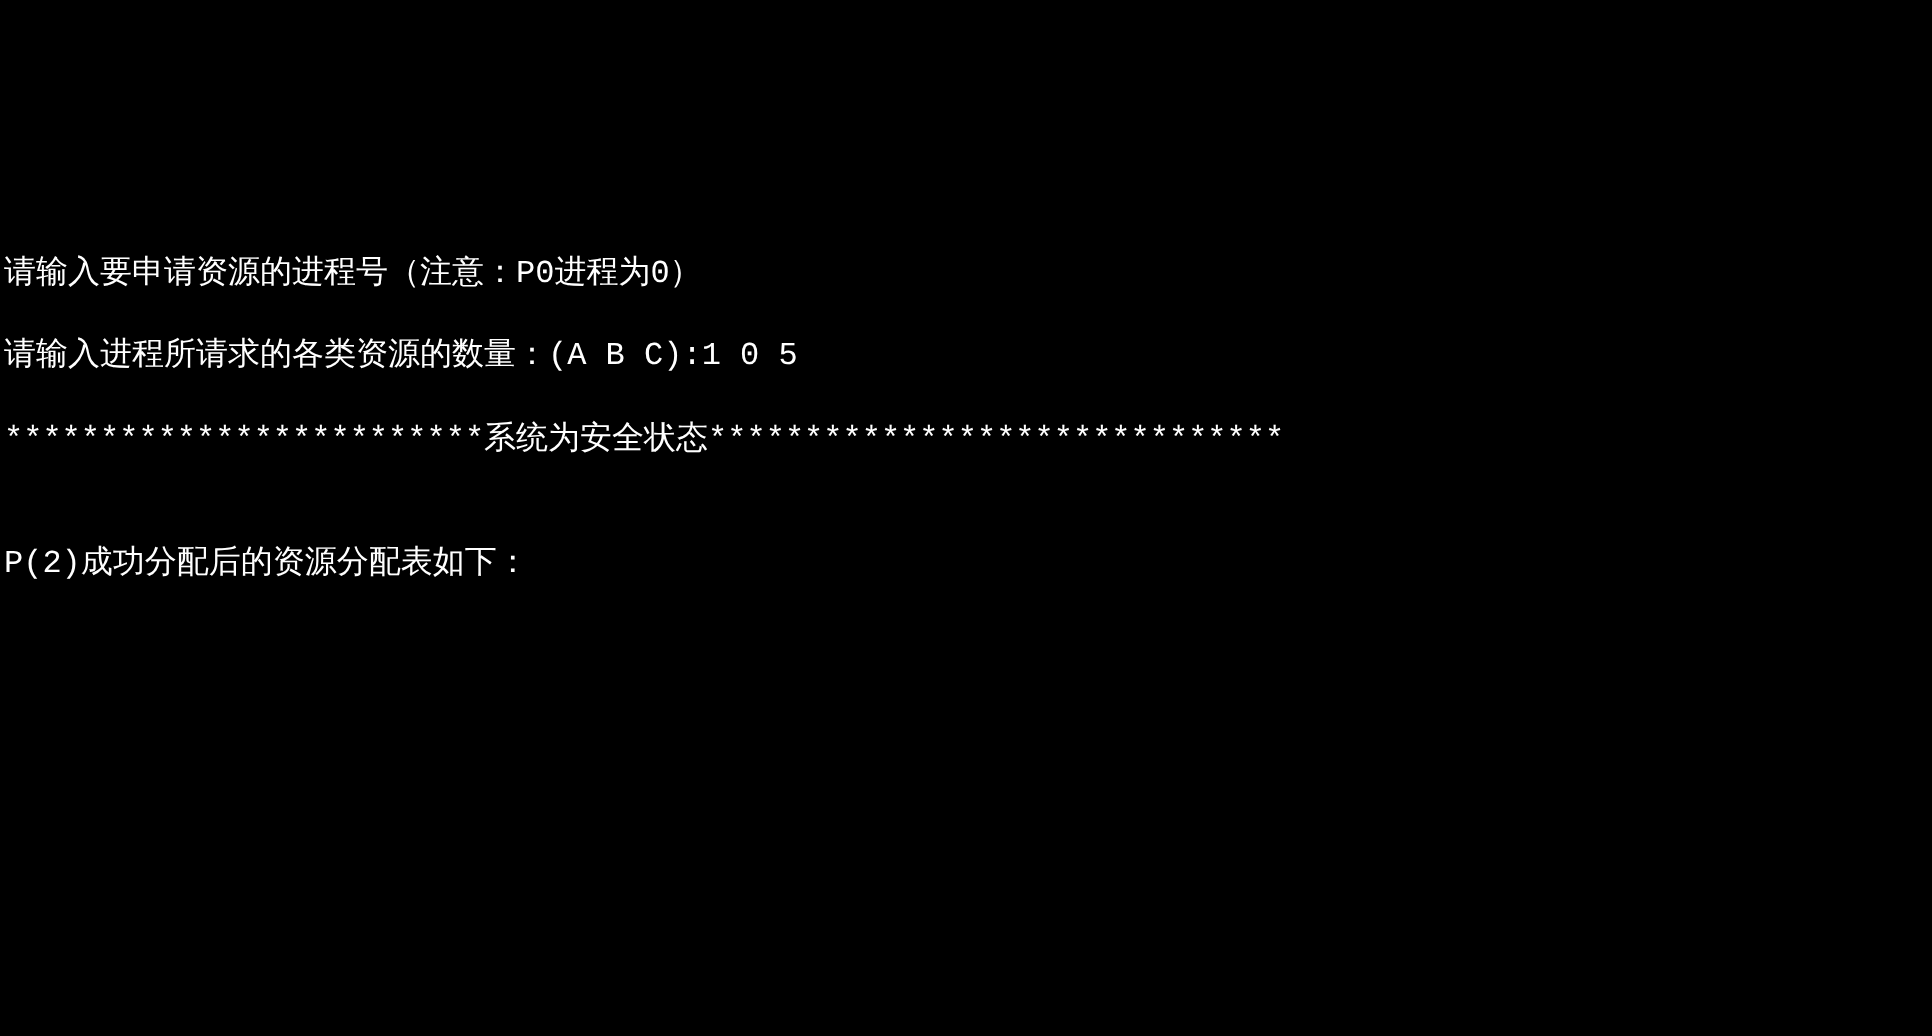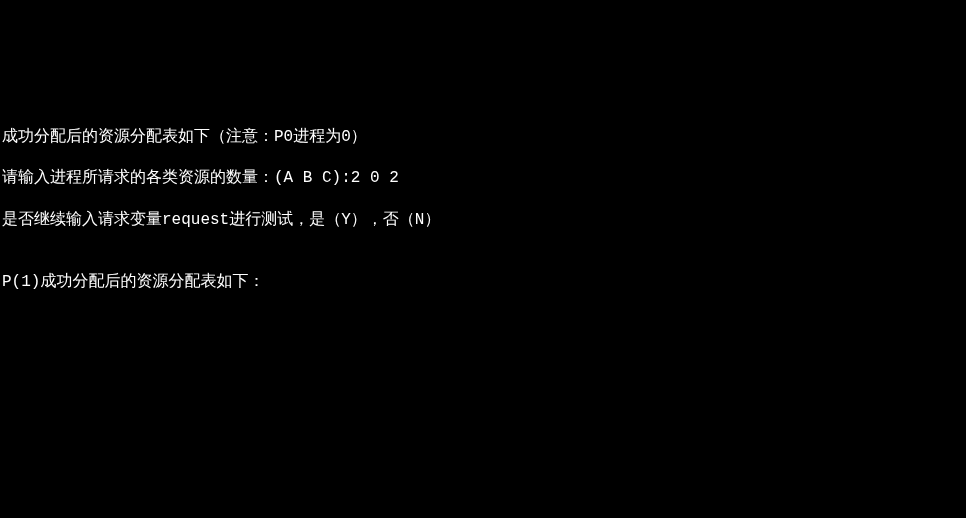--- a/index.html
+++ b/index.html
@@ -21,25 +21,25 @@
   .line {
     display: block;
   }
 </style>
 </head>
 <body>
 
 
 
 <div class="terminal">
-<span class="line">成功分配后的资源分配表如下（注意：P0进程为0）</span>
-<span class="line"><span>请输入进程所请求的各类资源的数量：(A B C):</span><span>2 0 2</span></span>
-<span class="line">是否继续输入请求变量request进行测试，是（Y），否（N）</span>
+<span class="line">请输入要申请资源的进程号（注意：P0进程为0）</span>
+<span class="line"><span>请输入进程所请求的各类资源的数量：(A B C):</span><span>1 0 5</span></span>
+<span class="line">*************************系统为安全状态******************************</span>
 <span class="line"></span>
-<span class="line">P(1)成功分配后的资源分配表如下：</span>
+<span class="line">P(2)成功分配后的资源分配表如下：</span>
 
 
 
 
 
 
 
 
 <span class="line"></span>
 

